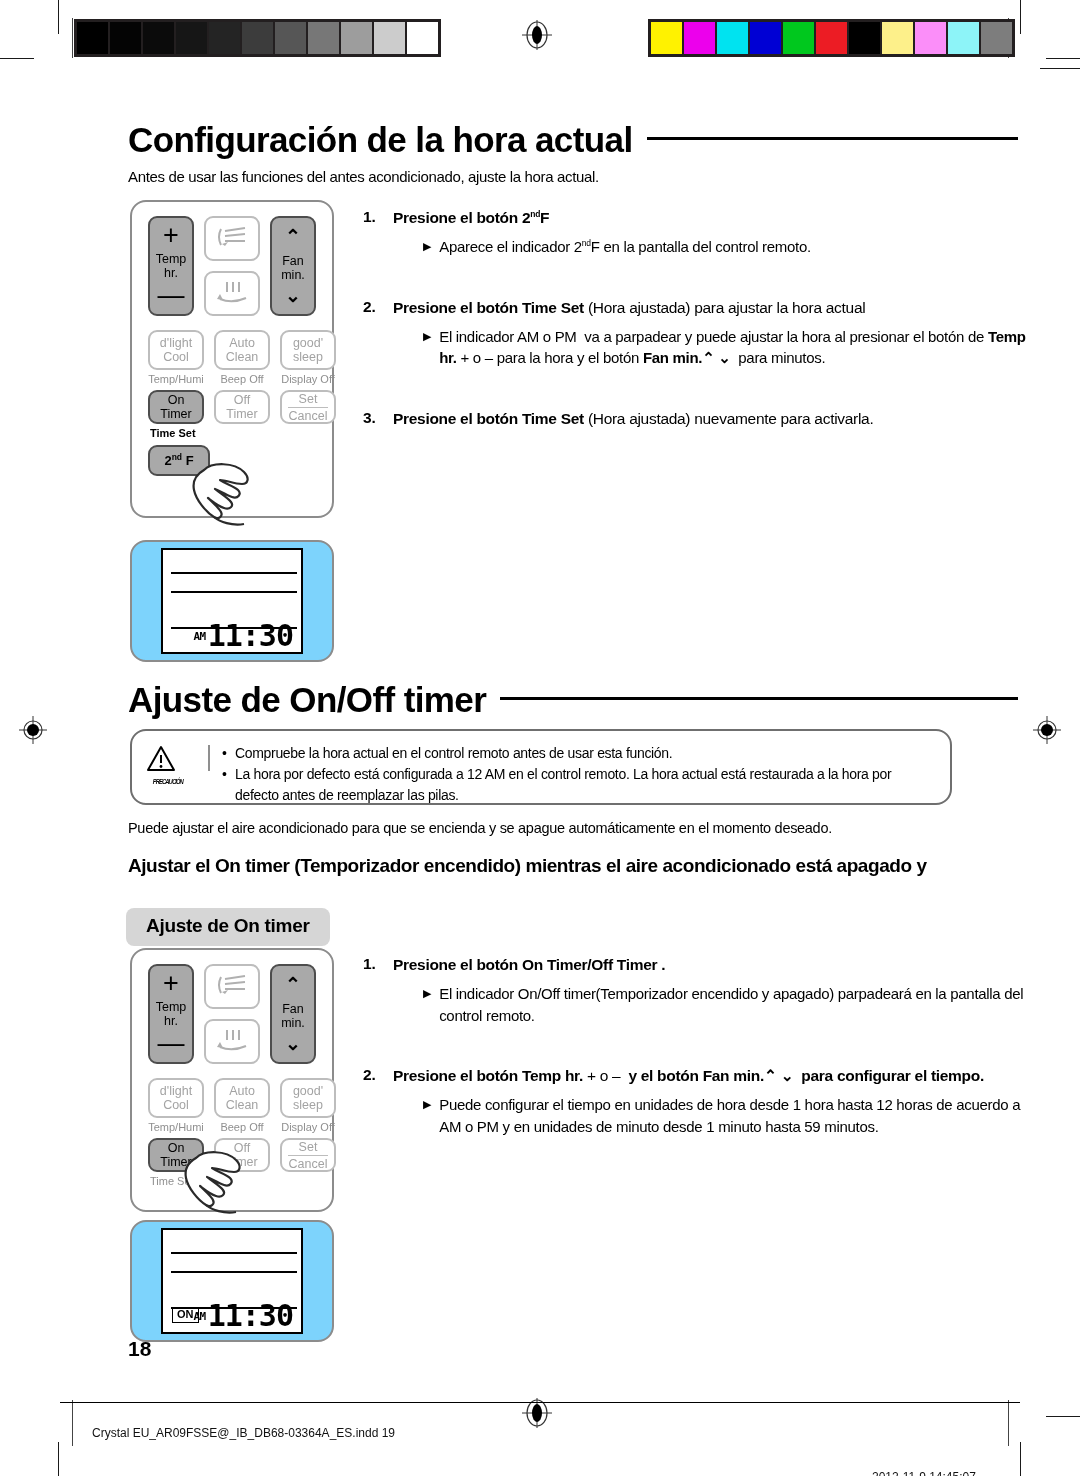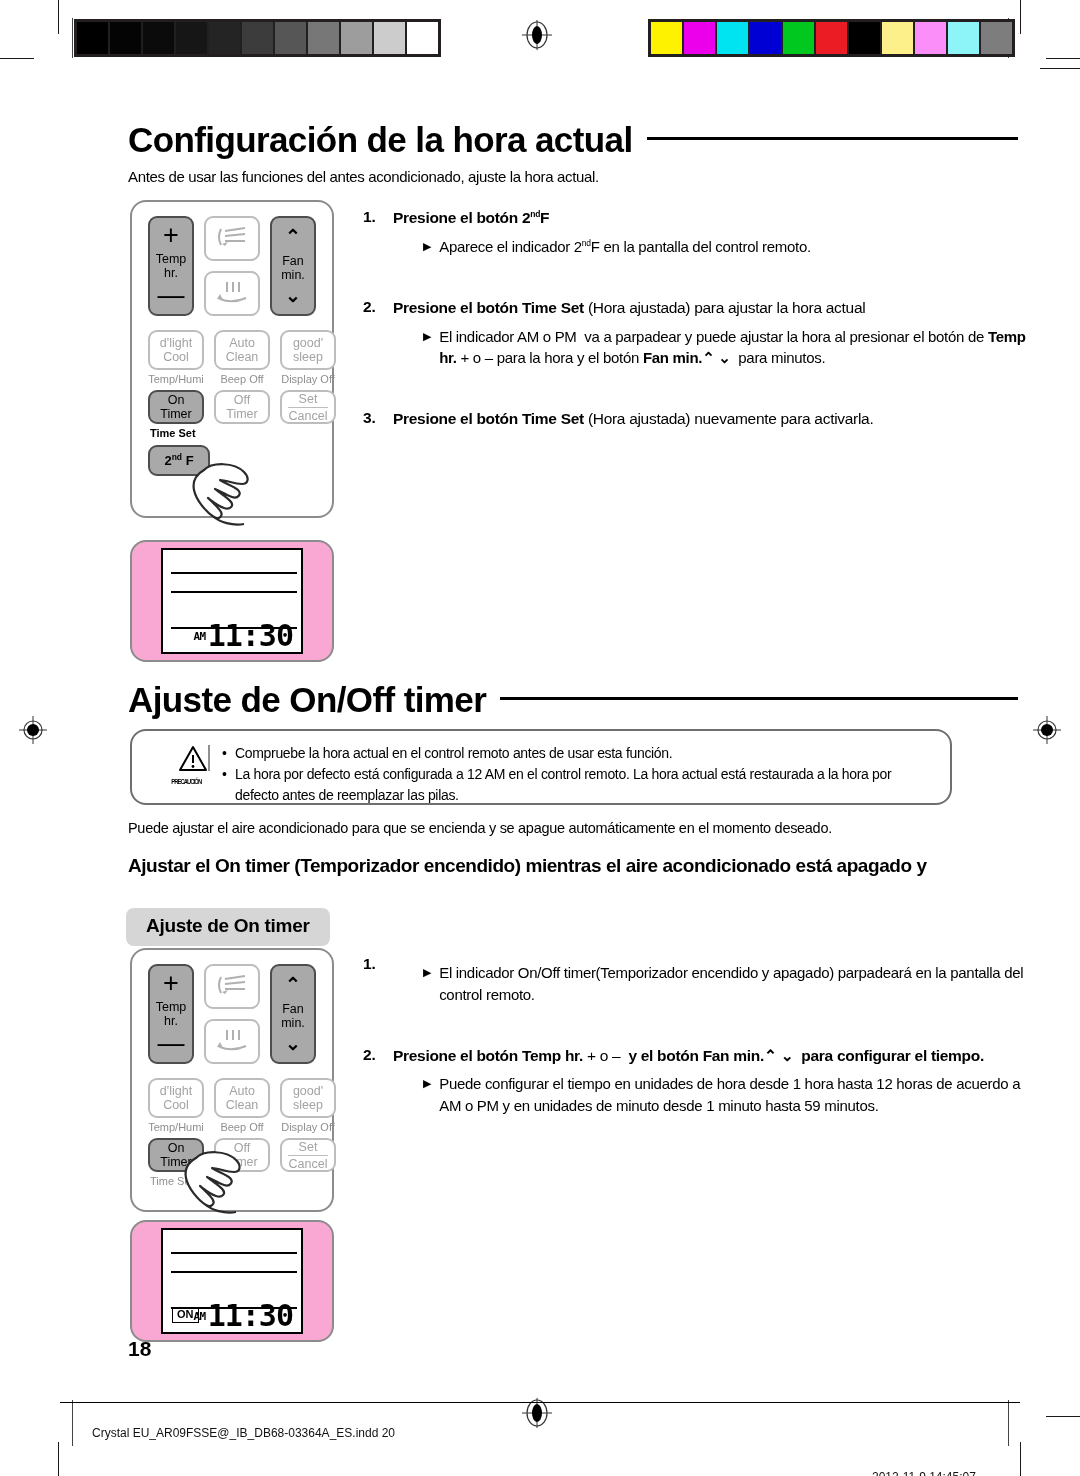--- a/index.html
+++ b/index.html
@@ -73,42 +73,42 @@
   .chev { font-size: 19px; line-height: 0.8; font-weight: bold; }
   .btn2f { width: 62px; height: 31px; font-size: 13px; font-weight: bold; }
   .sup { font-size: 8.5px; vertical-align: super; margin-top: 44px; }
   .setcancel { border-top: 1.5px solid #bdbdbd; padding-top: 1px; margin-top: 1px; }
 
   .hand { position: absolute; pointer-events: none; }
 
   
   .lcdbox {
     position: absolute; border: 2px solid #8c8c8c; border-radius: 16px;
-    background: #f9a8d4; display: flex; align-items: center; justify-content: center;
+    background: #7dd3fc; display: flex; align-items: center; justify-content: center;
   }
   .lcd { position: relative; border: 2px solid #000; background: #fff; }
   .lcd-line { position: absolute; height: 1.5px; background: #000; }
   .lcd-time {
     position: absolute; display: flex; align-items: flex-end;
     font-family: "DejaVu Sans Mono", monospace;
   }
   .lcd-ampm { font-size: 11px; font-weight: bold; margin-right: 2px; margin-bottom: 5px; letter-spacing: -0.5px; }
   .lcd-digits { font-size: 30px; font-weight: bold; letter-spacing: -1px; line-height: 0.85; }
   .lcd-on {
     position: absolute; border: 1.5px solid #000; font-size: 11px;
     font-weight: bold; padding: 0px 4px; line-height: 1.25;
     font-family: "Liberation Sans", sans-serif;
   }
 
   
   .caution {
     position: absolute; border: 2px solid #6f6f6f; border-radius: 16px;
     display: flex; padding: 12px 16px 14px 14px; background: #fff;
   }
-  .caution-icon { width: 62px; flex-shrink: 0; text-align: right; padding-top: 2px; }
+  .caution-icon { width: 62px; flex-shrink: 0; text-align: left; padding-top: 2px; font-style: italic; }
   .caution-label {
     font-size: 7.5px; font-weight: bold; letter-spacing: -1.2px;
     transform: scaleX(0.78); margin-top: 1px;
   }
   .caution-sep { width: 2px; background: #8f8f8f; margin: 2px 12px 0 0; height: 26px; }
   .caution-body { flex: 1; }
   .cbullet { display: flex; font-size: 14px; letter-spacing: -0.32px; line-height: 1.5; }
   .cdot { width: 13px; flex-shrink: 0; }
 
   
@@ -512,20 +512,21 @@
         <span class="lcd-ampm">AM</span>
         <span class="lcd-digits">11:30</span>
       </div>
     </div>
   </div>
 
   <div class="steps" style="left:363px; top:955px;">
     <div class="step">
       <div class="step-num">1.</div>
       <div class="step-body">
+        <div class="step-title">Presione el botón On Timer/Off Timer .</div>
         <div class="bullets">
           <div class="bullet">
             <span class="tri">▶</span>
             <span>El indicador On/Off timer(Temporizador encendido y apagado) parpadeará en la pantalla del control remoto.</span>
           </div>
         </div>
       </div>
     </div>
 
     <div class="gap"></div>
@@ -540,16 +541,16 @@
             <span>Puede configurar el tiempo en unidades de hora desde 1 hora hasta 12 horas de acuerdo a AM o PM y en unidades de minuto desde 1 minuto hasta 59 minutos.</span>
           </div>
         </div>
       </div>
     </div>
   </div>
 
   <div class="pagenum" style="left:128px; top:1337px;">18</div>
 
   <div class="footer-rule" style="left:60px; top:1402px; width:960px;"></div>
-  <div class="footer-txt" style="left:92px; top:1426px;">Crystal  EU_AR09FSSE@_IB_DB68-03364A_ES.indd   20</div>
+  <div class="footer-txt" style="left:92px; top:1426px;">Crystal  EU_AR09FSSE@_IB_DB68-03364A_ES.indd   19</div>
   <div class="footer-txt" style="left:872px; top:1470px;">2012-11-9   14:45:07</div>
 
 </div>
 
 </body></html>

